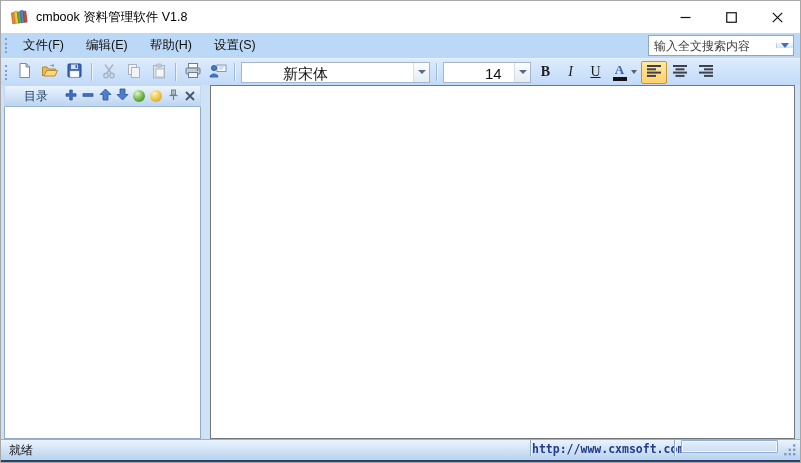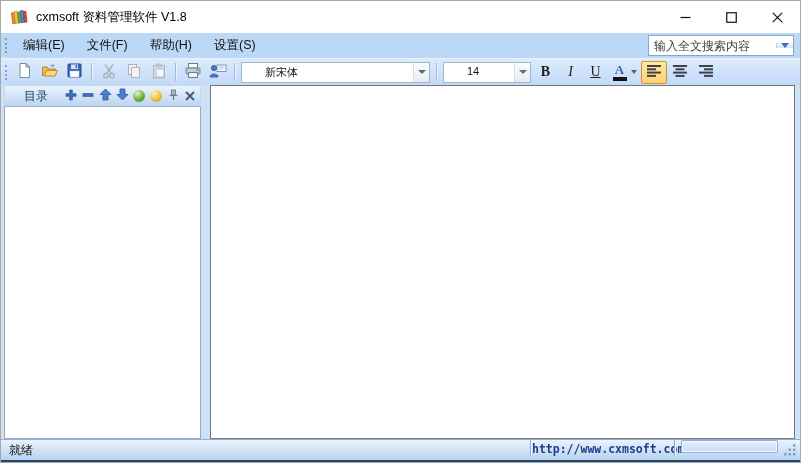--- a/index.html
+++ b/index.html
@@ -31,21 +31,21 @@
   .search-input::placeholder{ color:#3d3d3d; opacity:1; }
   .search-arrow{ width:17px; border:0; border-left:1px solid #bccee2; background:linear-gradient(#f6fafe,#d4e4f6); display:flex; align-items:center; justify-content:center; }
   .tri-down-blue{ width:0; height:0; border-left:4px solid transparent; border-right:4px solid transparent; border-top:5px solid #3f6fc0; }
 
   
   .toolbar{ height:27px; background:linear-gradient(#dcebfc,#c2daf8); border-top:1px solid #e9f2fc; display:flex; align-items:center; padding:0 4px 0 3px; flex:0 0 auto; }
   .tbtn{ width:25px; height:23px; display:flex; align-items:center; justify-content:center; background:transparent; border:1px solid transparent; border-radius:2px; }
   .tsep{ width:1px; height:18px; background:#9fb9d6; box-shadow:1px 0 0 #ecf3fc; margin:0 4px; }
   .combo{ height:21px; background:#fff; border:1px solid #a3b6cc; display:flex; align-items:stretch; margin:0 2px; }
   .combo-font{ width:189px; } .combo-size{ width:88px; }
-  .combo-text{ flex:1; font-size:11px; color:#111; padding:2px 5px 0 23px; overflow:hidden; white-space:nowrap; }
+  .combo-text{ flex:1; font-size:15px; color:#111; padding:2px 5px 0 5px; overflow:hidden; white-space:nowrap;margin-left:36px; }
   .combo-arrow{ width:16px; border:0; border-left:1px solid #d4dde8; background:linear-gradient(#fcfdfe,#e4ecf5); display:flex; align-items:center; justify-content:center; }
   .tri-down-gray{ width:0; height:0; border-left:4px solid transparent; border-right:4px solid transparent; border-top:4px solid #5a6b7e; }
   .fmt-letter{ font-family:"Liberation Serif", serif; font-size:14px; color:#1c1c1c; line-height:1; }
   .fmt-b{ font-weight:bold; } .fmt-i{ font-style:italic; } .fmt-u{ text-decoration:underline; }
   .color-btn{ width:33px; }
   .color-a-wrap{ display:flex; flex-direction:column; align-items:center; }
   .color-a{ font-family:"Liberation Serif", serif; font-weight:bold; font-size:13px; color:#3f63ad; line-height:1; }
   .color-bar{ width:14px; height:4px; background:#141414; margin-top:1px; }
   .mini-arrow{ width:0; height:0; border-left:3px solid transparent; border-right:3px solid transparent; border-top:4px solid #55606c; margin-left:4px; }
   .align-btn{ width:26px; height:23px; display:flex; align-items:center; justify-content:center; background:transparent; border:1px solid transparent; border-radius:2px; }
@@ -82,21 +82,21 @@
       <svg width="18" height="18" viewBox="0 0 18 18">
         <g transform="rotate(-7 9 10)">
           <rect x="2" y="4" width="3" height="11" fill="#e8872f" stroke="#b35f17" stroke-width="0.6"></rect>
           <rect x="5" y="3" width="3" height="12" fill="#f2c84b" stroke="#c29324" stroke-width="0.6"></rect>
           <rect x="8" y="4" width="3" height="11" fill="#6aa83d" stroke="#477d22" stroke-width="0.6"></rect>
           <rect x="11" y="3" width="3" height="12" fill="#4f86d8" stroke="#2f5da6" stroke-width="0.6"></rect>
           <rect x="14" y="4" width="2.6" height="11" fill="#cf4a3a" stroke="#9c2e22" stroke-width="0.6"></rect>
         </g>
       </svg>
     </span>
-    <span class="title-text">cxmsoft 资料管理软件 V1.8</span>
+    <span class="title-text">cmbook 资料管理软件 V1.8</span>
     <div class="win-controls">
       <button class="win-btn">
         <svg width="11" height="11" viewBox="0 0 11 11">
             <line x1="0.5" y1="5.5" x2="10.5" y2="5.5" stroke="#111" stroke-width="1.2"></line>
           </svg>
       </button>
       <button class="win-btn">
         <svg width="11" height="11" viewBox="0 0 11 11">
             <rect x="0.75" y="0.75" width="9.5" height="9.5" fill="none" stroke="#111" stroke-width="1.2"></rect>
           </svg>
@@ -104,22 +104,22 @@
       <button class="win-btn">
         <svg width="11" height="11" viewBox="0 0 11 11">
             <path d="M0.8,0.8 L10.2,10.2 M10.2,0.8 L0.8,10.2" stroke="#111" stroke-width="1.2"></path>
           </svg>
       </button>
     </div>
   </div>
 
   <div class="menubar">
     <span class="grip"></span>
+    <button class="menu-item">文件(F)</button>
     <button class="menu-item">编辑(E)</button>
-    <button class="menu-item">文件(F)</button>
     <button class="menu-item">帮助(H)</button>
     <button class="menu-item">设置(S)</button>
     <div class="search-combo">
       <input class="search-input" type="text" placeholder="输入全文搜索内容" style="">
       <button class="search-arrow">
         <span class="tri-down-blue"></span>
       </button>
     </div>
   </div>
 

